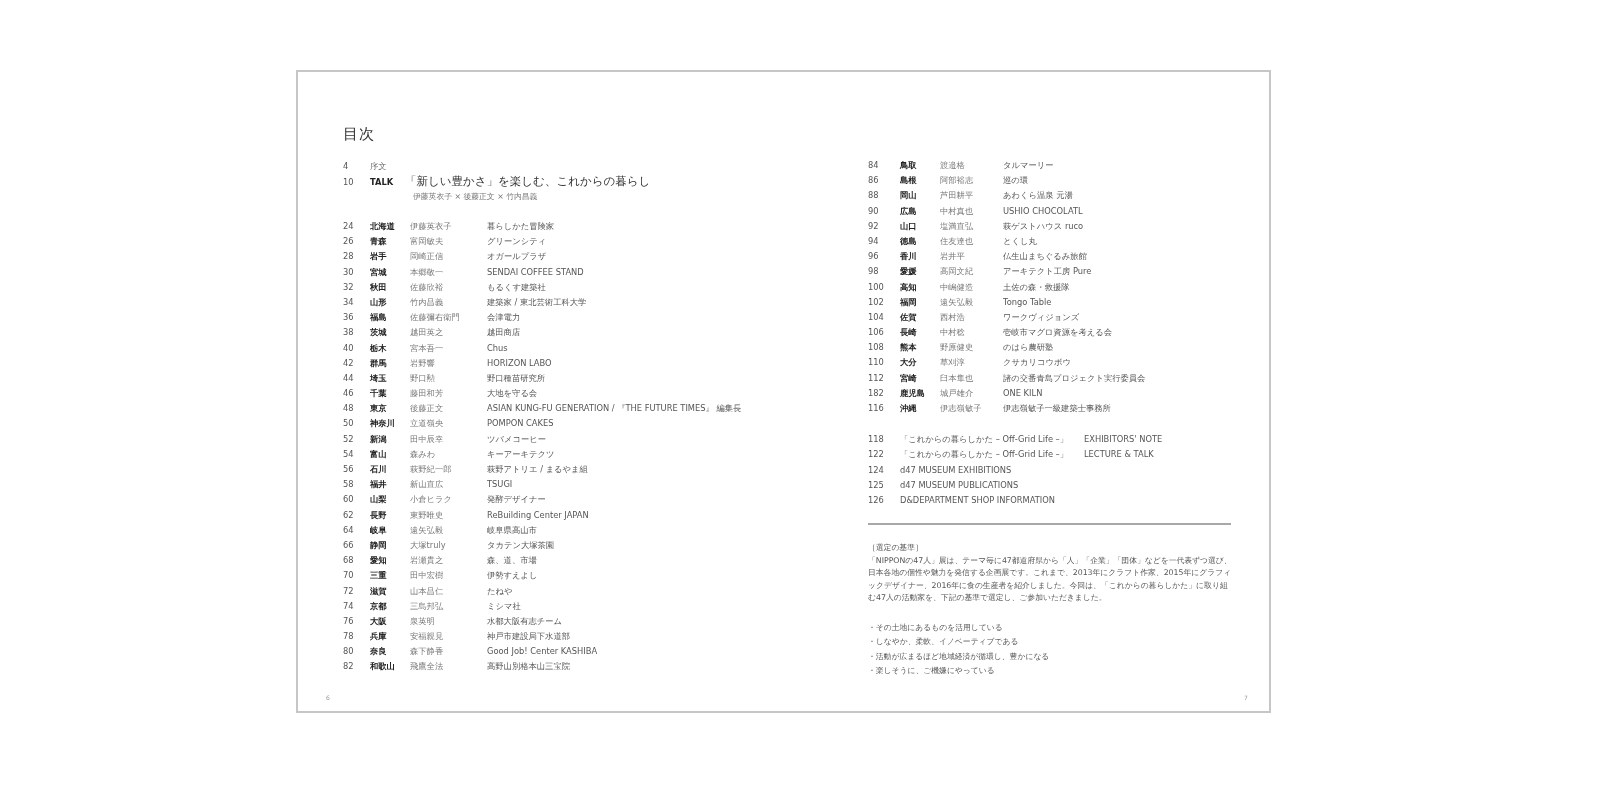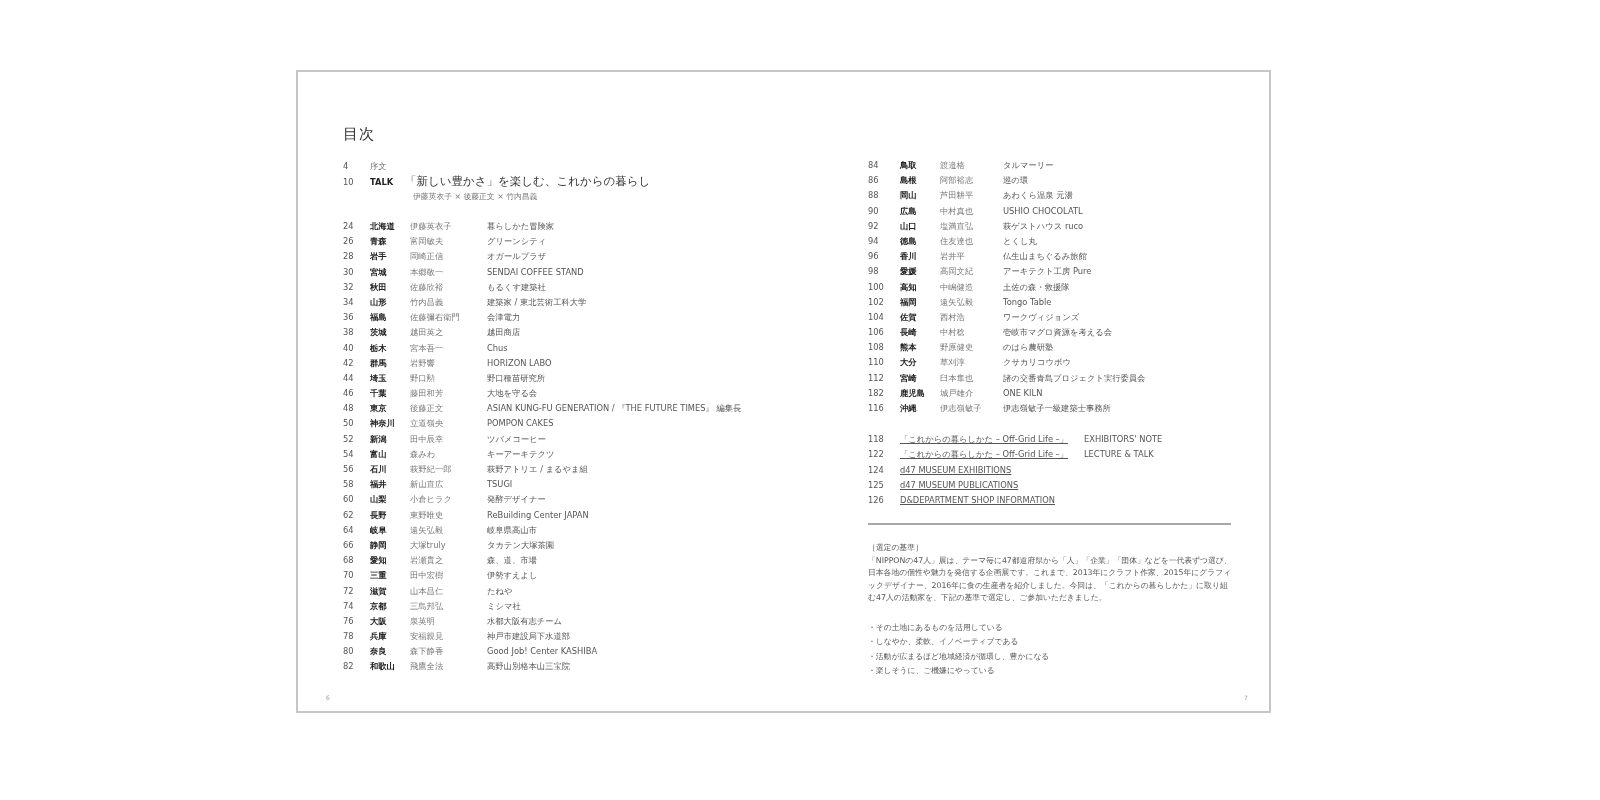--- a/index.html
+++ b/index.html
@@ -103,21 +103,21 @@
 
     .extra-row {
       position: relative;
       height: 15.2px;
       line-height: 15.2px;
       font-size: 8.3px;
       white-space: nowrap;
       color: #555;
     }
     .extra-row .pg { position: absolute; left: 0; color: #555; }
-    .extra-row .txt { position: absolute; left: 32px; text-decoration: underline; }
+    .extra-row .txt { position: absolute; left: 32px; }
     .extra-row .sub { position: absolute; left: 216px; }
 
     .divider {
       position: absolute;
       left: 570px;
       top: 451px;
       width: 363px;
       height: 2px;
       background: #a8a8a8;
     }

